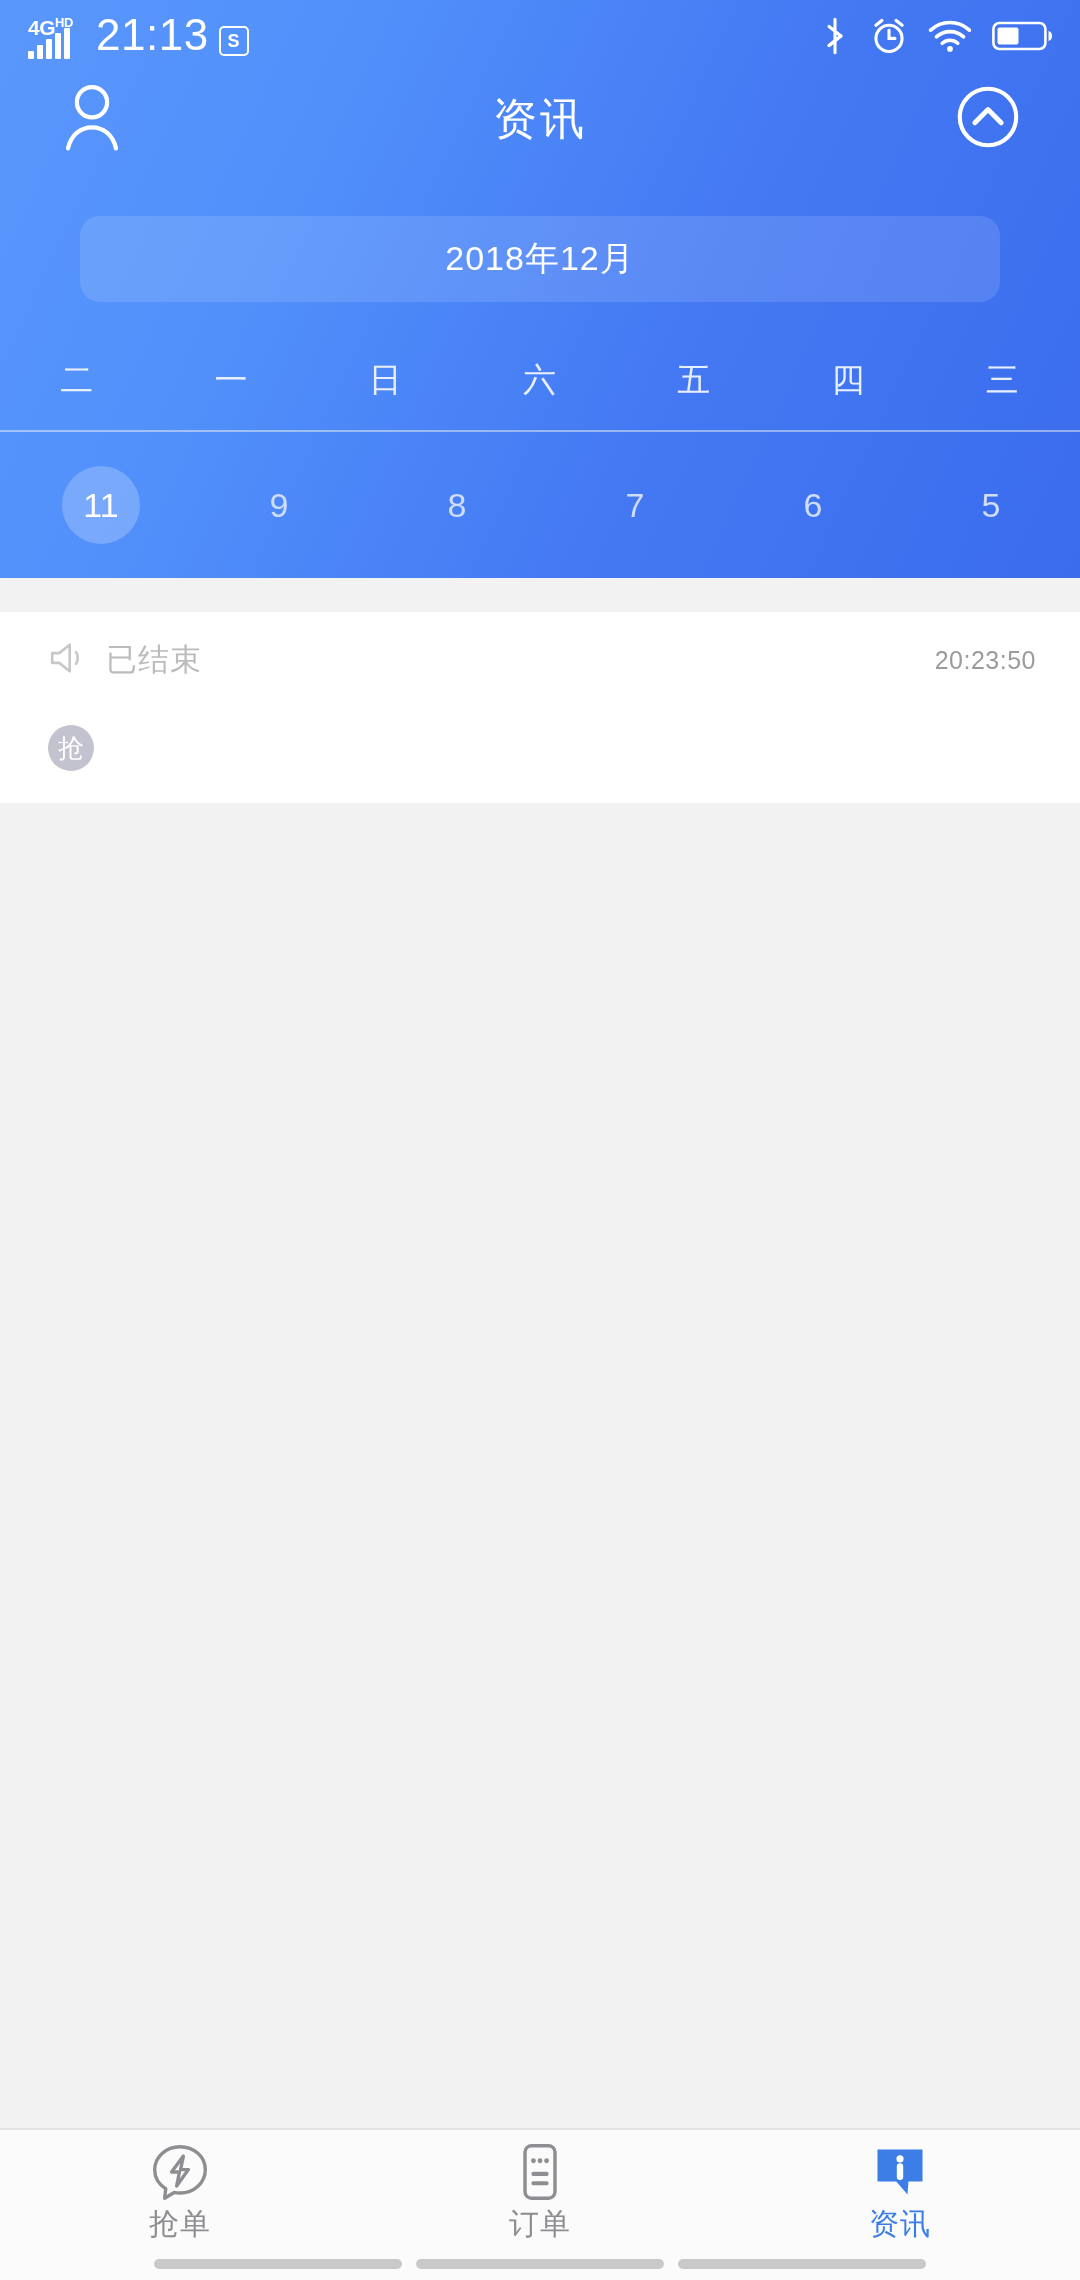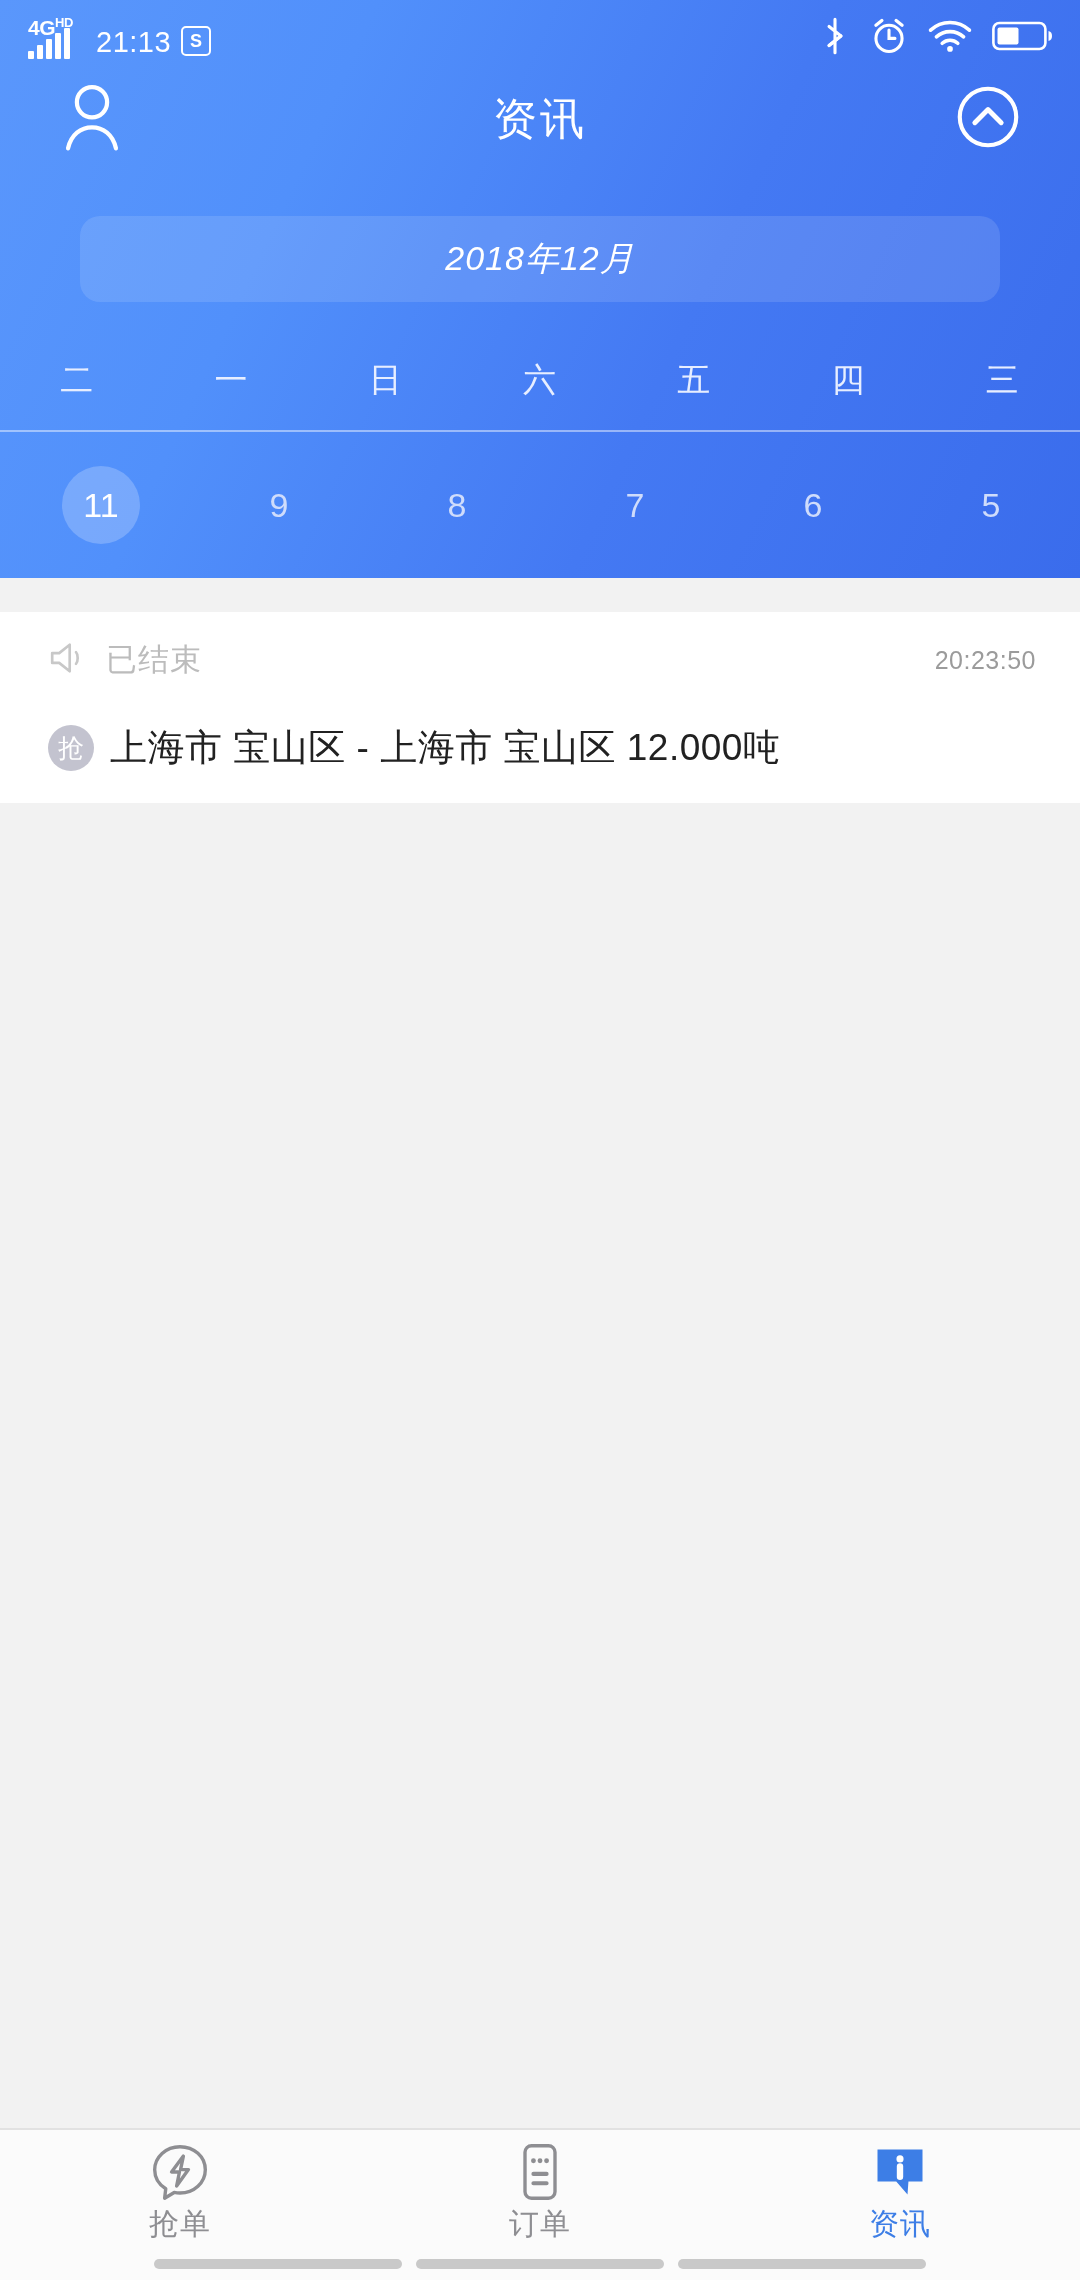--- a/index.html
+++ b/index.html
@@ -27,21 +27,21 @@
   .net-label {
     position:absolute; left:0; top:0; color:#fff;
     font-size:21px; font-weight:bold; letter-spacing:-0.5px; line-height:20px;
   }
   .net-label sup { font-size:13px; vertical-align:super; }
   .bars { position:absolute; left:0; bottom:0; display:flex; align-items:flex-end; gap:3px; }
   .bars i { display:block; width:6px; background:#fff; border-radius:1px; }
   .bars i:nth-child(1){height:8px;} .bars i:nth-child(2){height:14px;}
   .bars i:nth-child(3){height:20px;} .bars i:nth-child(4){height:26px;}
   .bars i:nth-child(5){height:31px;}
-  .sb-time { color:#fff; font-size:29px; letter-spacing:0.5px; line-height:1; padding-bottom:2px; }
+  .sb-time { color:#fff; font-size:44px; letter-spacing:0.5px; line-height:1; padding-bottom:2px; }
   .sb-sicon {
     width:30px; height:30px; border:2.5px solid #fff; border-radius:5px;
     color:#fff; font-size:18px; font-weight:bold; line-height:26px; text-align:center;
     margin-bottom:3px;
   }
   .sb-right { margin-left:auto; display:flex; align-items:center; gap:20px; }
   .sb-right svg { display:block; }
 
   
   .navbar {
@@ -52,21 +52,21 @@
     position:absolute; left:0; right:0; text-align:center;
     color:#fff; font-size:44px; letter-spacing:3px;
   }
   .nav-icon { position:relative; z-index:2; }
   .nav-icon.right { margin-left:auto; }
 
   
   .month-pill {
     position:absolute; left:80px; top:216px; width:920px; height:86px;
     background:rgba(255,255,255,0.12); border-radius:20px;
-    display:flex; align-items:center; justify-content:center;font-style:italic;
+    display:flex; align-items:center; justify-content:center;
   }
   .month-pill span { color:#fff; font-size:34px; letter-spacing:1px; }
 
   
   .week-row {
     position:absolute; left:0; top:330px; width:1080px; height:100px;
     display:flex;
   }
   .week-cell { flex:1; display:flex; align-items:center; justify-content:center; }
   .week-cell span { color:#e7eeff; font-size:33px; letter-spacing:1px; }
@@ -270,21 +270,20 @@
                 <path d="M3 9.5h5L15.5 3.5v19L8 16.5H3z" fill="none" stroke="#c8c8c8" stroke-width="1.9" stroke-linejoin="round"></path>
                 <path d="M20 8.8c1.6 1.6 1.6 6.8 0 8.4" fill="none" stroke="#c8c8c8" stroke-width="1.9" stroke-linecap="round"></path>
               </svg>
           </span>
           <span class="status-text">已结束</span>
         </div>
         <span class="card-time">20:23:50</span>
       </div>
       <div class="card-main">
         <span class="badge">抢</span>
-        <span class="route-text">上海市 宝山区 - 上海市 宝山区   12.000吨</span>
       </div>
     </div>
   </div>
 
   <div class="tabbar">
     <div class="tabs">
 
       <div class="tab">
         <span class="tab-ico">
           <svg width="60" height="60" viewBox="0 0 32 32">

